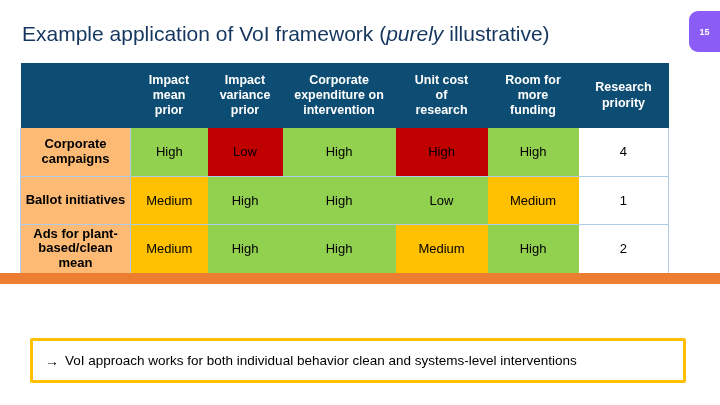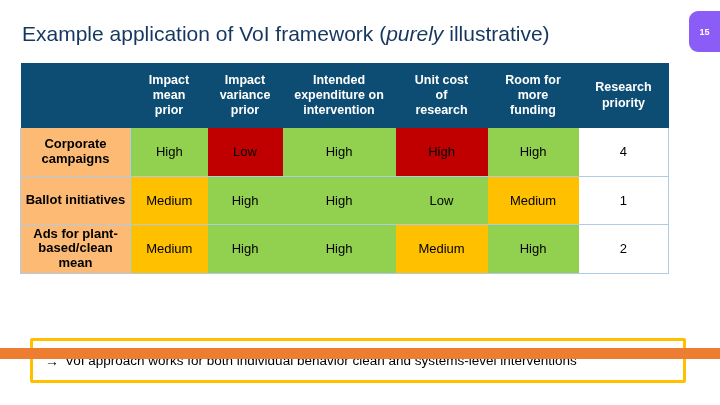--- a/index.html
+++ b/index.html
@@ -2,21 +2,21 @@
 <html><head>
 <meta charset="utf-8">
 <style>
   html, body { margin: 0; padding: 0; }
   body {
     width: 720px; height: 405px;
     font-family: "Liberation Sans", sans-serif;
     background: #ffffff;
     overflow: hidden;
   }
-  .slide { position: relative; width: 720px; height: 359px; background: #ffffff; }
+  .slide { position: relative; width: 720px; height: 284px; background: #ffffff; }
 
   
   .title {
     position: absolute; left: 22px; top: 22px;
     font-size: 21px; font-weight: 400; color: #15375F;
     letter-spacing: 0px; white-space: nowrap;
   }
   .title i { font-style: italic; }
 
   
@@ -106,21 +106,21 @@
     </colgroup>
     <thead>
       <tr>
         <th></th>
         <th>Impact
 mean
 prior</th>
         <th>Impact
 variance
 prior</th>
-        <th>Intended
+        <th>Corporate
 expenditure on
 intervention</th>
         <th>Unit cost
 of
 research</th>
         <th>Room for
 more
 funding</th>
         <th>Research
 priority</th>

